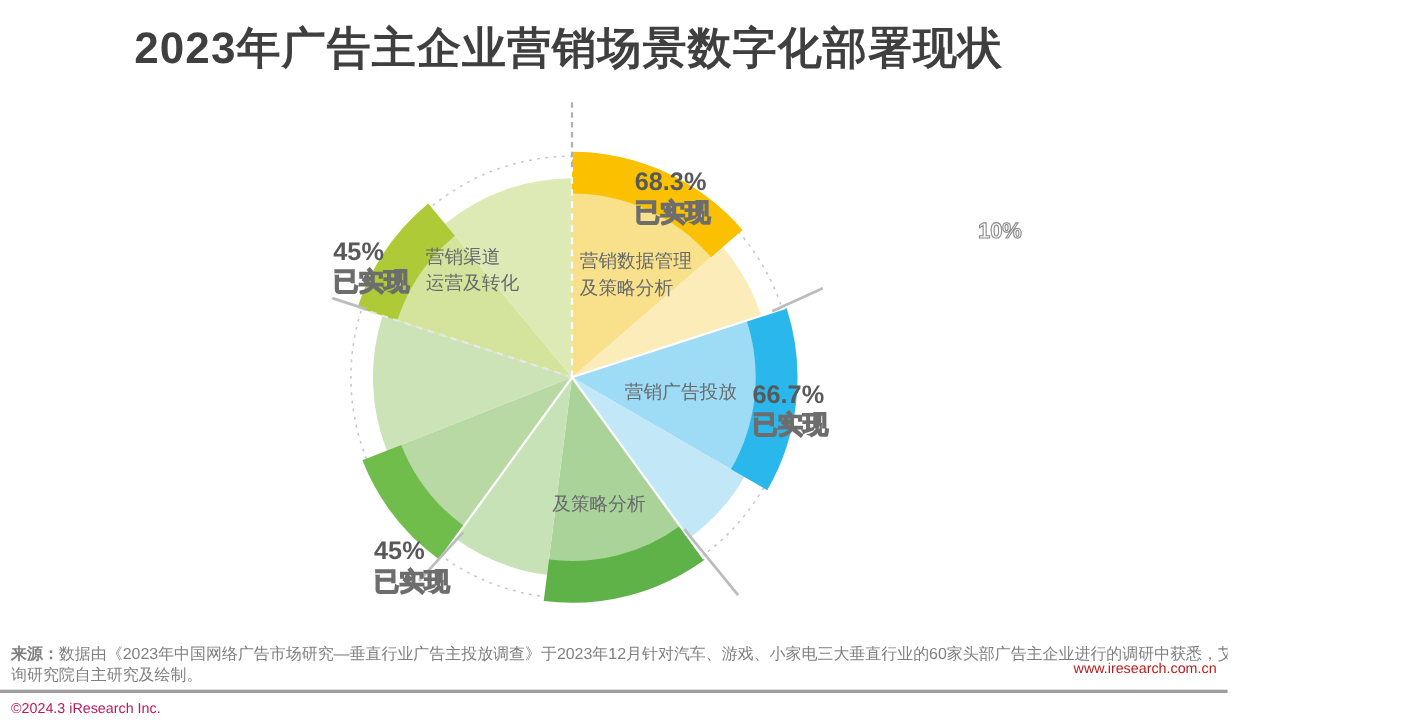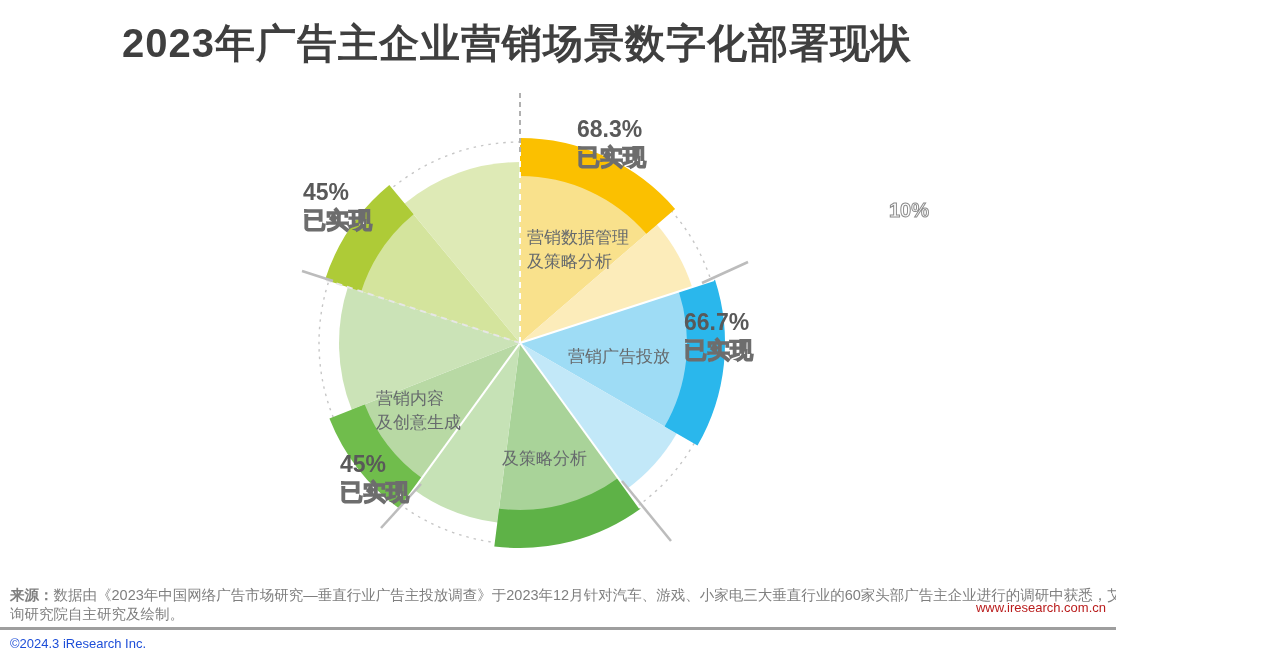--- a/index.html
+++ b/index.html
@@ -2,33 +2,33 @@
 <html><head>
 <meta charset="utf-8">
 <style>
   html,body{margin:0;padding:0;background:#fff;}
   .canvas{position:relative;width:1116px;height:660px;background:#ffffff;overflow:hidden;
           font-family:"Liberation Sans","DejaVu Sans",sans-serif;}
   .title{position:absolute;left:122px;top:16px;font-size:40px;font-weight:900;
          color:#3f3f3f;letter-spacing:1px;white-space:nowrap;}
   .chart-svg{position:absolute;left:0;top:0;}
   .seg-name{position:absolute;font-size:17px;color:#666a6d;line-height:24px;white-space:pre-line;}
-  .pct{position:absolute;font-size:23px;font-weight:bold;color:#595959;line-height:28px;white-space:nowrap;}
+  .pct{position:absolute;font-size:23px;font-weight:bold;color:#595959;line-height:28px;white-space:nowrap;margin-top:36px;}
   .pct span{display:block;}
   .pct.inline span{display:inline;}
   .pct .st{color:#ffffff;-webkit-text-stroke:1.3px #6d6d6d;}
   .pct-big{font-size:26px;line-height:30px;}
   .outline-white{position:absolute;font-size:20px;font-weight:bold;color:#ffffff;
                  -webkit-text-stroke:1px #8c8c8c;white-space:nowrap;}
   .source{position:absolute;left:10px;top:586px;width:1262px;font-size:14.5px;color:#7f7f7f;
           line-height:19px;}
   .source .lbl{font-weight:bold;}
   .source .txt{white-space:pre-line;}
   .divider{position:absolute;left:0;top:627px;width:1280px;height:3px;background:#9e9e9e;}
-  .copyright{position:absolute;left:10px;top:636px;font-size:13px;color:#1d4ed8;}
+  .copyright{position:absolute;left:10px;top:636px;font-size:13px;color:#be185d;}
   .website{position:absolute;right:10px;top:600px;font-size:13px;color:#b91c1c;}
 </style>
 </head>
 <body>
 
 <div class="canvas">
 
   <div class="title">2023年广告主企业营销场景数字化部署现状</div>
 
   <svg id="rose-chart" class="chart-svg" width="1280" height="660" viewBox="0 0 1280 660">
@@ -57,22 +57,22 @@
       <line x1="702" y1="283" x2="748" y2="262" stroke="#bcbcbc" stroke-width="2.5"></line>
       <line x1="622" y1="481" x2="671" y2="541" stroke="#bcbcbc" stroke-width="2.5"></line>
       <line x1="421" y1="484" x2="381" y2="528" stroke="#bcbcbc" stroke-width="2.5"></line>
       <line x1="302" y1="271" x2="333" y2="281" stroke="#bcbcbc" stroke-width="2.5"></line>
     </svg>
 
   <div class="seg-name" style="left:527px;top:226px;">营销数据管理
 及策略分析</div>
   <div class="seg-name" style="left:568px;top:345px;">营销广告投放</div>
   <div class="seg-name" style="left:502px;top:447px;">及策略分析</div>
-  <div class="seg-name" style="left:376px;top:387px;">营销内容
-及创意生成</div>
+  <div class="seg-name" style="left:387px;top:222px;">营销渠道
+运营及转化</div>
 
   <div class="pct" style="left:577px;top:115px;">
     <span class="num">68.3%</span>
     <span class="st">已实现</span>
   </div>
   <div class="pct" style="left:684px;top:308px;">
     <span class="num">66.7%</span>
     <span class="st">已实现</span>
   </div>
   <div class="pct" style="left:340px;top:450px;">

